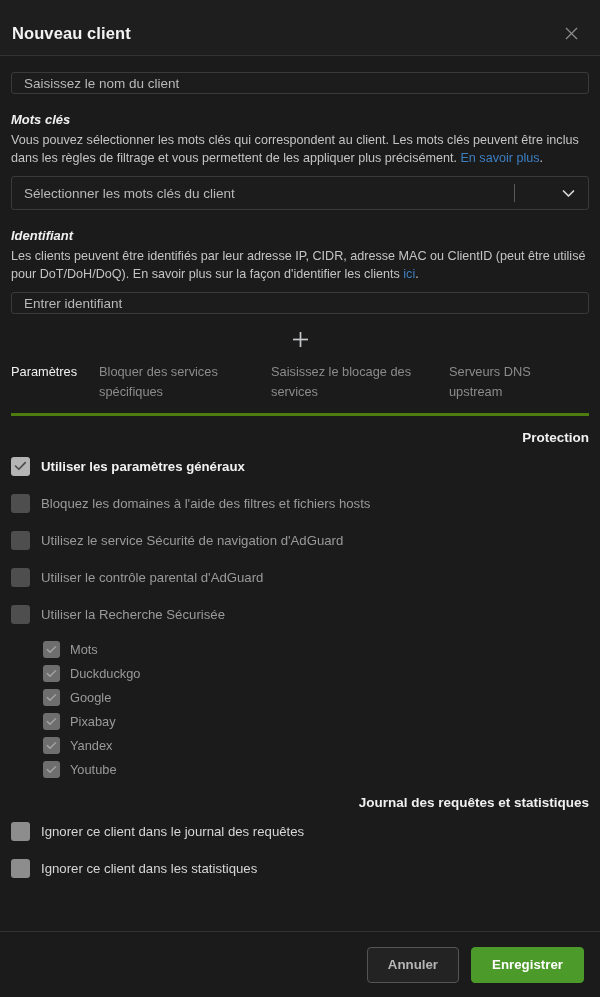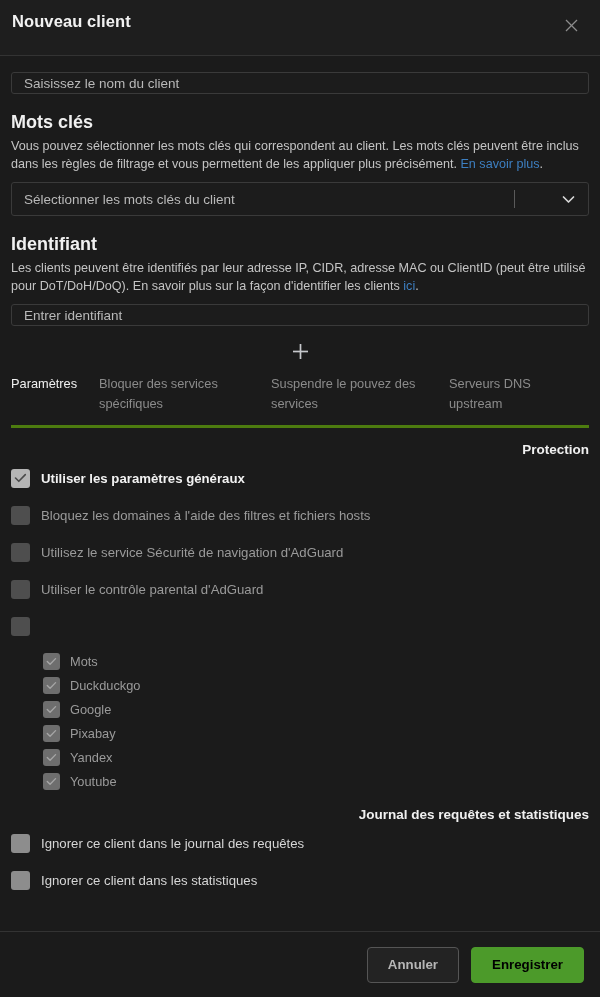--- a/index.html
+++ b/index.html
@@ -18,21 +18,21 @@
     background: #1b1b1b;
   }
 
   
   .modal-header {
     height: 56px;
     flex: 0 0 56px;
     background: #1e1e1e;
     border-bottom: 1px solid #333333;
     display: flex;
-    align-items: flex-start;
+    align-items: center;
     padding: 12px 16px 0 12px;
   }
   .modal-title {
     font-size: 16.5px;
     font-weight: bold;
     color: #f2f2f2;
     letter-spacing: 0.1px;
   }
   .close-btn {
     margin-left: auto;
@@ -58,25 +58,26 @@
     border-radius: 3px;
     color: #c8c8c8;
     font-size: 13.5px;
     font-family: "Liberation Sans", sans-serif;
     padding: 0 12px;
     outline: none;
   }
   .text-input::placeholder { color: #b9b9b9; opacity: 1; }
 
   .section-label {
-    font-size: 18px;
+    font-size: 13px;
     font-weight: bold;
     color: #f0f0f0;
     margin-top: 18px;
     margin-bottom: 4px;
+    font-style: italic;
   }
   .section-desc {
     font-size: 12.6px;
     line-height: 18px;
     color: #c4c4c4;
     margin-bottom: 9px;
   }
   .link { color: #3d7fc1; text-decoration: none; cursor: pointer; }
 
   
@@ -200,21 +201,21 @@
   }
   .btn-cancel {
     background: #232323;
     border: 1px solid #555555;
     color: #b6b6b6;
     min-width: 85px;
   }
   .btn-save {
     background: #4c9a2a;
     border: 1px solid #4c9a2a;
-    color: #000000;
+    color: #ffffff;
     min-width: 108px;
   }
 </style>
 </head>
 <body>
 
 <div class="modal">
 
   <div class="modal-header">
     <div class="modal-title">Nouveau client</div>
@@ -257,21 +258,21 @@
         <svg width="19" height="19" viewBox="0 0 19 19" fill="none" stroke="currentColor" stroke-width="1.7">
           <line x1="9.5" y1="2" x2="9.5" y2="17"></line>
           <line x1="2" y1="9.5" x2="17" y2="9.5"></line>
         </svg>
       </div>
     </div>
 
     <div class="tabs">
       <div class="tab tab-0">Paramètres</div>
       <div class="tab tab-1">Bloquer des services spécifiques</div>
-      <div class="tab tab-2">Suspendre le pouvez des services</div>
+      <div class="tab tab-2">Saisissez le blocage des services</div>
       <div class="tab tab-3">Serveurs DNS upstream</div>
     </div>
 
     <div class="group-title">Protection</div>
 
     <div class="cb-row">
       <span class="cb checked">
         <svg width="13" height="10" viewBox="0 0 13 10" fill="none" stroke="#4a4a4a" stroke-width="1.6" stroke-linecap="round" stroke-linejoin="round">
             <polyline points="1.5,5 4.8,8.3 11.3,1.6"></polyline>
           </svg>
@@ -289,20 +290,21 @@
       <span class="cb-label dim">Utilisez le service Sécurité de navigation d'AdGuard</span>
     </div>
 
     <div class="cb-row">
       <span class="cb unchecked dim"></span>
       <span class="cb-label dim">Utiliser le contrôle parental d'AdGuard</span>
     </div>
 
     <div class="cb-row">
       <span class="cb unchecked dim"></span>
+      <span class="cb-label dim">Utiliser la Recherche Sécurisée</span>
     </div>
 
     <div class="cb-row sub">
       <span class="cb checked dim">
         <svg width="11" height="9" viewBox="0 0 13 10" fill="none" stroke="#a6a6a6" stroke-width="1.6" stroke-linecap="round" stroke-linejoin="round">
             <polyline points="1.5,5 4.8,8.3 11.3,1.6"></polyline>
           </svg>
       </span>
       <span class="cb-label dim">Mots</span>
     </div>

